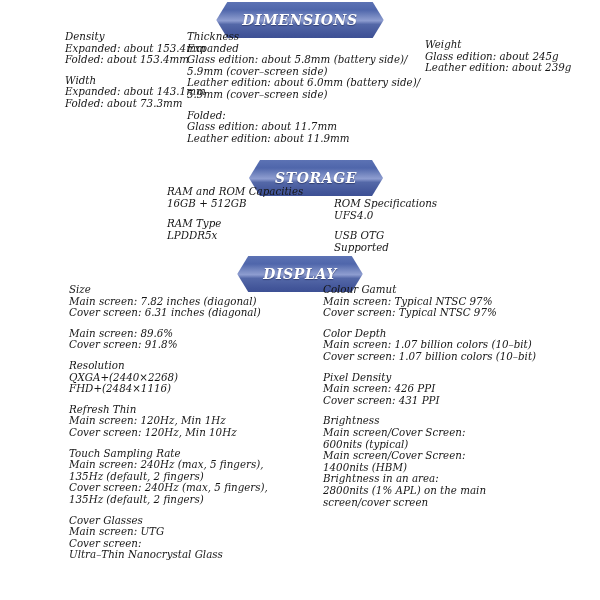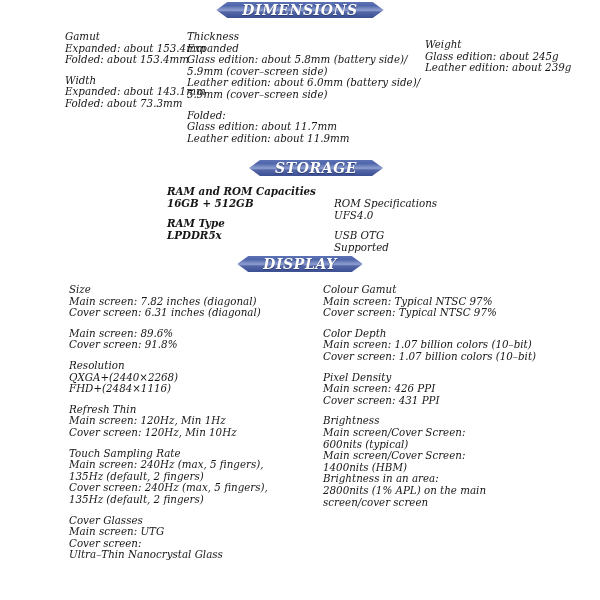--- a/index.html
+++ b/index.html
@@ -26,21 +26,21 @@
   .banner-row {
     display: flex;
     justify-content: center;
     align-items: center;
   }
   .banner {
     position: relative;
     display: inline-flex;
     align-items: center;
     justify-content: center;
-    height: 16px;
+    height: 36px;
     padding: 0 26px;
     color: #ffffff;
     font-family: "DejaVu Serif", "Liberation Serif", serif;
     font-weight: bold;
     font-style: italic;
     font-size: 14px;
     letter-spacing: 0.6px;
     line-height: 21px;
     white-space: nowrap;
     background: linear-gradient(to bottom,
@@ -89,21 +89,21 @@
   .dim-col-2 { position: absolute; left: 187px; top: 0; width: 238px; }
   .dim-col-3 { position: absolute; left: 425px; top: 8px; width: 175px; }
 
   
   .storage-body {
     position: absolute;
     left: 0;
     top: 186px;
     width: 600px;
   }
-  .sto-col-1 { position: absolute; left: 167px; top: 0; width: 167px; font-weight: bold; }
+  .sto-col-1 { position: absolute; left: 167px; top: 0; width: 167px; }
   .sto-col-2 { position: absolute; left: 334px; top: 12px; width: 200px; }
 
   
   .display-body {
     position: absolute;
     left: 0;
     top: 284px;
     width: 600px;
   }
   .dsp-col-1 { position: absolute; left: 69px;  top: 0; width: 250px; }
@@ -119,21 +119,21 @@
 <div class="sheet">
 
   <div class="banner-row banner-dimensions">
     <div class="banner">DIMENSIONS</div>
   </div>
 
   <div class="dimensions-body">
 
     <div class="dim-col-1">
       <div class="spec-block">
-        <div class="spec-title">Gamut</div>
+        <div class="spec-title">Density</div>
         <div class="spec-line">Expanded: about 153.4mm</div>
         <div class="spec-line">Folded: about 153.4mm</div>
       </div>
       <div class="spec-block">
         <div class="spec-title">Width</div>
         <div class="spec-line">Expanded: about 143.1mm</div>
         <div class="spec-line">Folded: about 73.3mm</div>
       </div>
     </div>
 

